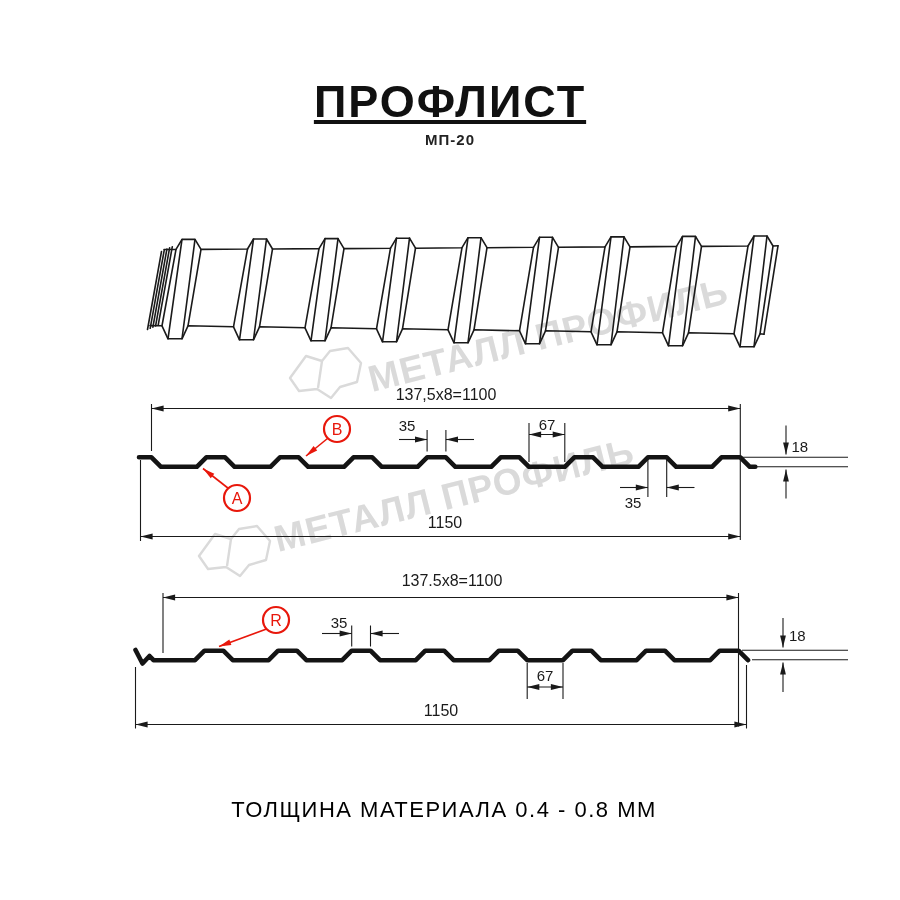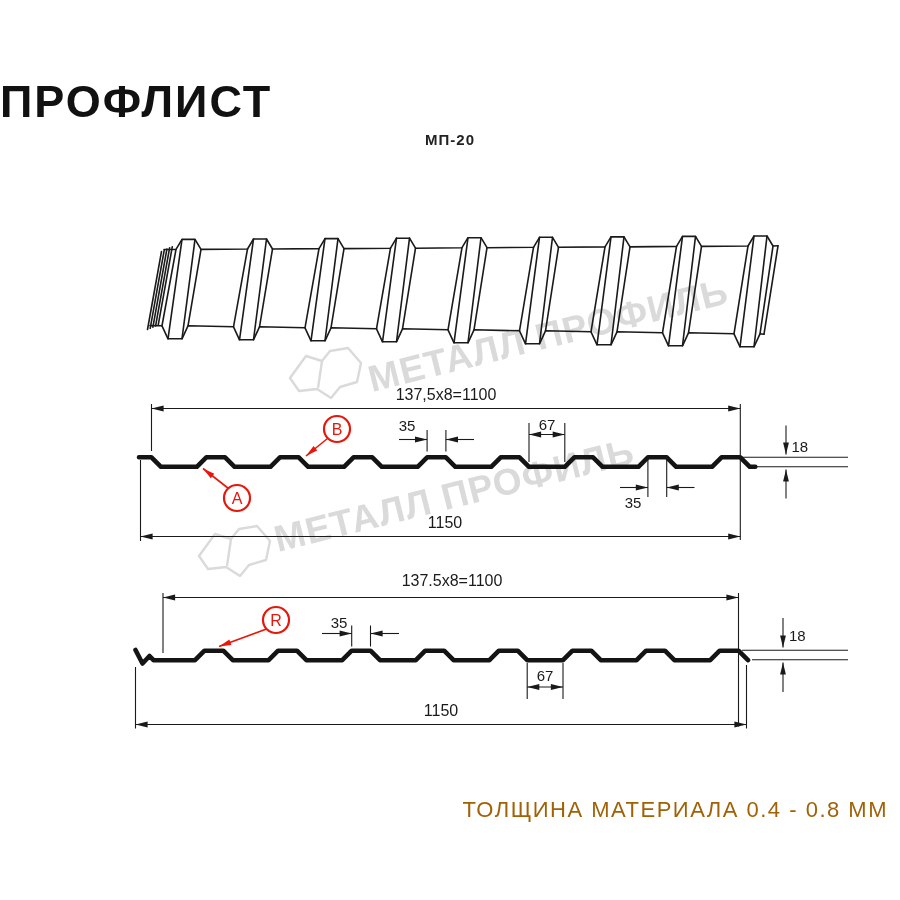--- a/index.html
+++ b/index.html
@@ -1,23 +1,23 @@
 <!DOCTYPE html>
 <html><head>
 <meta charset="utf-8">
 <style>
   html,body{margin:0;padding:0;background:#ffffff;}
   .page{position:relative;width:900px;height:900px;background:#fff;overflow:hidden;
         font-family:"Liberation Sans",sans-serif;}
-  .title{position:absolute;top:76px;left:0;width:900px;text-align:left;
-         font-size:45px;font-weight:700;letter-spacing:2px;color:#111;}
+  .title{position:absolute;top:76px;left:0;width:900px;text-align:center;
+         font-size:45px;font-weight:700;letter-spacing:2px;color:#111;text-decoration:underline;}
   .subtitle{position:absolute;top:131px;left:0;width:900px;text-align:center;
          font-size:15px;font-weight:700;letter-spacing:1px;color:#222;}
-  .footer{position:absolute;top:797px;left:0;width:888px;text-align:right;
-         font-size:22px;letter-spacing:1.5px;color:#a16207;}
+  .footer{position:absolute;top:797px;left:0;width:888px;text-align:center;
+         font-size:22px;letter-spacing:1.5px;color:#000000;}
   svg.art{position:absolute;left:0;top:0;}
   .dim{stroke:#1a1a1a;stroke-width:1.1;fill:none;}
   .dimtxt{font-family:"Liberation Sans",sans-serif;font-size:15px;fill:#1a1a1a;}
   .covtxt{font-family:"Liberation Sans",sans-serif;font-size:16px;fill:#1a1a1a;}
   .ptr{font-family:"Liberation Sans",sans-serif;font-size:16px;fill:#e8170b;}
   .profile{stroke:#141414;stroke-width:4.6;fill:none;stroke-linejoin:round;stroke-linecap:round;}
   .red{stroke:#e8170b;fill:none;}
   .wmtxt{font-family:"Liberation Sans",sans-serif;font-size:37px;font-weight:700;
          fill:#dadada;letter-spacing:1px;}
   .wmlogo{stroke:#dadada;stroke-width:2.4;fill:none;stroke-linejoin:round;}

